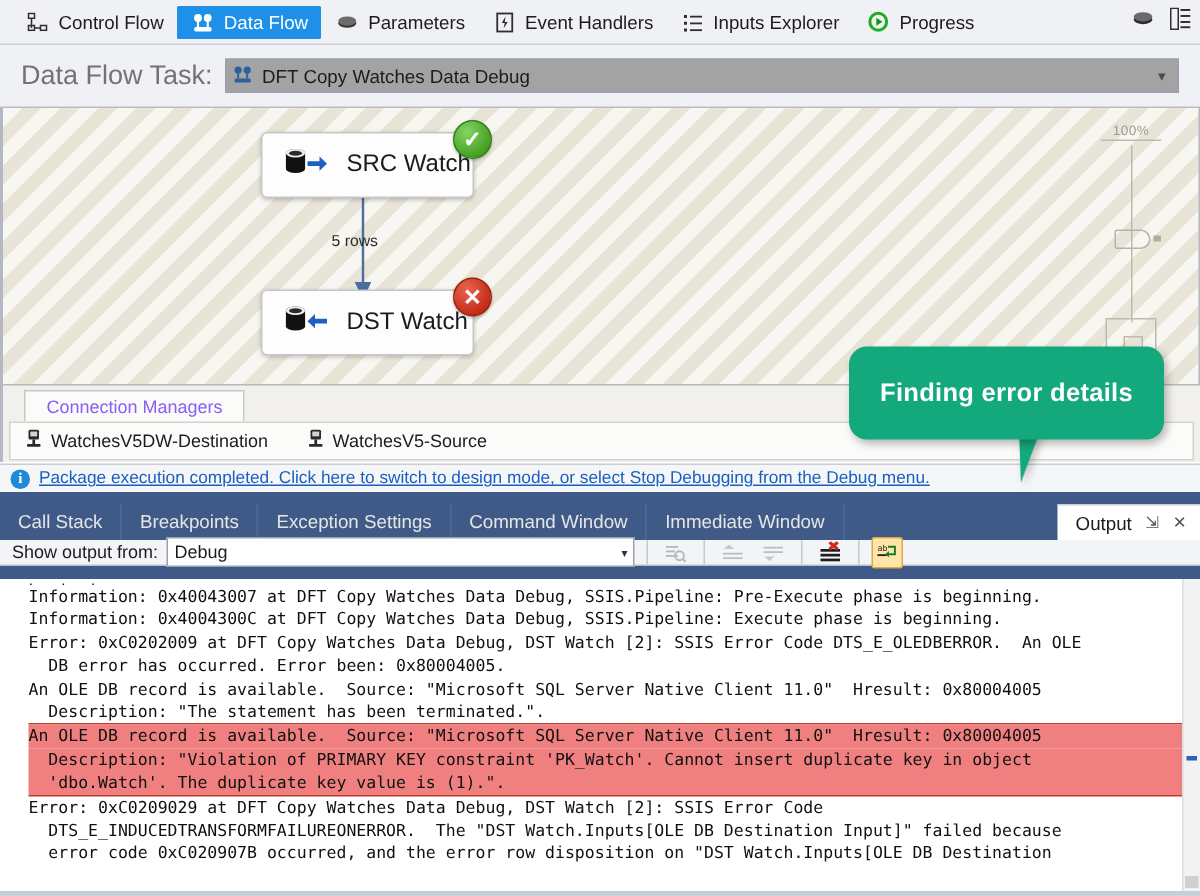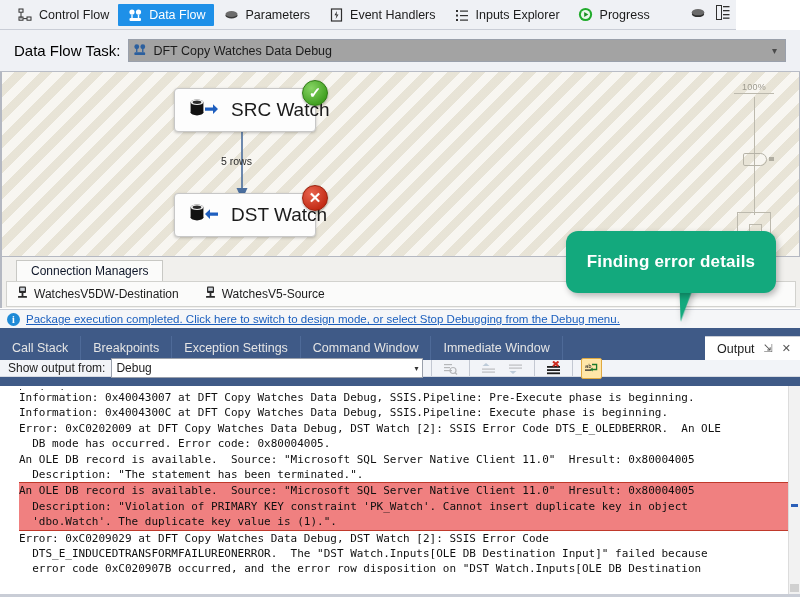--- a/index.html
+++ b/index.html
@@ -6,21 +6,21 @@
   html, body {
     width: 800px; height: 597px;
     font-family: "Liberation Sans", sans-serif;
     background: #ffffff;
     overflow: hidden;
   }
   #app { position: relative; width: 800px; height: 597px; }
 
   
   .designer-tabs {
-    position: absolute; left: 0; top: 0; width: 736px; height: 30px;
+    position: absolute; left: 0; top: 0; width: 800px; height: 30px;
     background: #eff1f5;
     border-bottom: 1px solid #c9cdd6;
     display: flex; align-items: center;
     padding-left: 8px;
   }
   .dtab {
     display: flex; align-items: center; gap: 6px;
     height: 22px; padding: 0 9px;
     font-size: 12.5px; color: #1c1c1c; white-space: nowrap;
     border-radius: 1px;
@@ -32,21 +32,21 @@
     margin-left: auto; display: flex; align-items: center; gap: 10px; padding-right: 6px;
   }
 
   
   .dft-bar {
     position: absolute; left: 0; top: 30px; width: 800px; height: 42px;
     background: #eff1f5;
     display: flex; align-items: center; padding: 0 14px;
     border-bottom: 1px solid #b8bcc6;
   }
-  .dft-label { font-size: 15px; color: #000000; margin-right: 8px; }
+  .dft-label { font-size: 18px; color: #737373; margin-right: 8px; }
   .dft-combo {
     flex: 1; height: 23px; background: #a3a3a3;
     border: 1px solid #9aa0ab;
     display: flex; align-items: center; padding: 0 4px;
     font-size: 12.5px; color: #1c1c1c; gap: 6px;
     position: relative;
   }
   .dft-combo .caret { margin-left: auto; margin-right: 4px; color: #4a4a4a; font-size: 10px; }
 
   
@@ -61,21 +61,21 @@
     border-right: 1px solid #b4b8c2;
   }
   .node {
     position: absolute; background: #fdfdfd;
     border: 1px solid #c7c7c7;
     border-radius: 4px;
     box-shadow: 0 1px 3px rgba(0,0,0,0.22);
     display: flex; align-items: center; gap: 12px;
     padding: 0 18px 0 14px; height: 44px;
   }
-  .node .nlabel { font-size: 19px; color: #1b1b1b; white-space: nowrap; }
+  .node .nlabel { font-size: 16px; color: #1b1b1b; white-space: nowrap; }
   .badge {
     position: absolute; width: 26px; height: 26px; border-radius: 50%;
     display: flex; align-items: center; justify-content: center;
     color: #fff; font-size: 15px; font-weight: bold;
     box-shadow: 0 1px 2px rgba(0,0,0,0.3);
   }
   .badge.ok { background: radial-gradient(circle at 35% 30%, #86d463, #3f9e1f 75%); border: 1px solid #2e7a14; }
   .badge.err { background: radial-gradient(circle at 35% 30%, #e8654f, #c22a14 75%); border: 1px solid #99200d; }
   .rows-label {
     position: absolute; font-size: 10.5px; color: #2b2b2b;
@@ -120,21 +120,21 @@
   .cm-wrap {
     position: absolute; left: 0; top: 256px; width: 800px; height: 52px;
     background: #f1f0ed;
     border-left: 2px solid #b4b8c2;
     border-top: 1px solid #b4b8c2;
   }
   .cm-tab {
     position: absolute; left: 14px; top: 3px; height: 21px;
     background: #fbfbfa; border: 1px solid #c8c8c4; border-bottom: none;
     padding: 0 14px; display: flex; align-items: center;
-    font-size: 12px; color: #0f172a;
+    font-size: 12px; color: #8b5cf6;
   }
   .cm-body {
     position: absolute; left: 4px; top: 24px; right: 4px; height: 26px;
     background: #fbfbfa; border: 1px solid #d2d2ce;
     display: flex; align-items: center; gap: 26px; padding-left: 10px;
   }
   .cm-item { display: flex; align-items: center; gap: 6px; font-size: 12px; color: #1c1c1c; }
 
   
   .infobar {
@@ -489,21 +489,21 @@
           <path d="M8.6 6.4 L6.3 8.5 L8.6 10.6 z" fill="#1a7a2a"></path>
         </svg>
       </div>
     </div>
 
     <div class="out-body">
       <div class="oline clip">beginning.</div>
       <div class="oline">Information: 0x40043007 at DFT Copy Watches Data Debug, SSIS.Pipeline: Pre-Execute phase is beginning.</div>
       <div class="oline">Information: 0x4004300C at DFT Copy Watches Data Debug, SSIS.Pipeline: Execute phase is beginning.</div>
       <div class="oline">Error: 0xC0202009 at DFT Copy Watches Data Debug, DST Watch [2]: SSIS Error Code DTS_E_OLEDBERROR.  An OLE</div>
-      <div class="oline">  DB mode has occurred. Error code: 0x80004005.</div>
+      <div class="oline">  DB error has occurred. Error been: 0x80004005.</div>
       <div class="oline">An OLE DB record is available.  Source: "Microsoft SQL Server Native Client 11.0"  Hresult: 0x80004005</div>
       <div class="oline">  Description: "The statement has been terminated.".</div>
       <div class="sel-block">
         <div class="oline sel">An OLE DB record is available.  Source: "Microsoft SQL Server Native Client 11.0"  Hresult: 0x80004005</div>
         <div class="oline sel">  Description: "Violation of PRIMARY KEY constraint 'PK_Watch'. Cannot insert duplicate key in object</div>
         <div class="oline sel">  'dbo.Watch'. The duplicate key value is (1).".</div>
       </div>
       <div class="oline">Error: 0xC0209029 at DFT Copy Watches Data Debug, DST Watch [2]: SSIS Error Code</div>
       <div class="oline">  DTS_E_INDUCEDTRANSFORMFAILUREONERROR.  The "DST Watch.Inputs[OLE DB Destination Input]" failed because</div>
       <div class="oline">  error code 0xC020907B occurred, and the error row disposition on "DST Watch.Inputs[OLE DB Destination</div>

